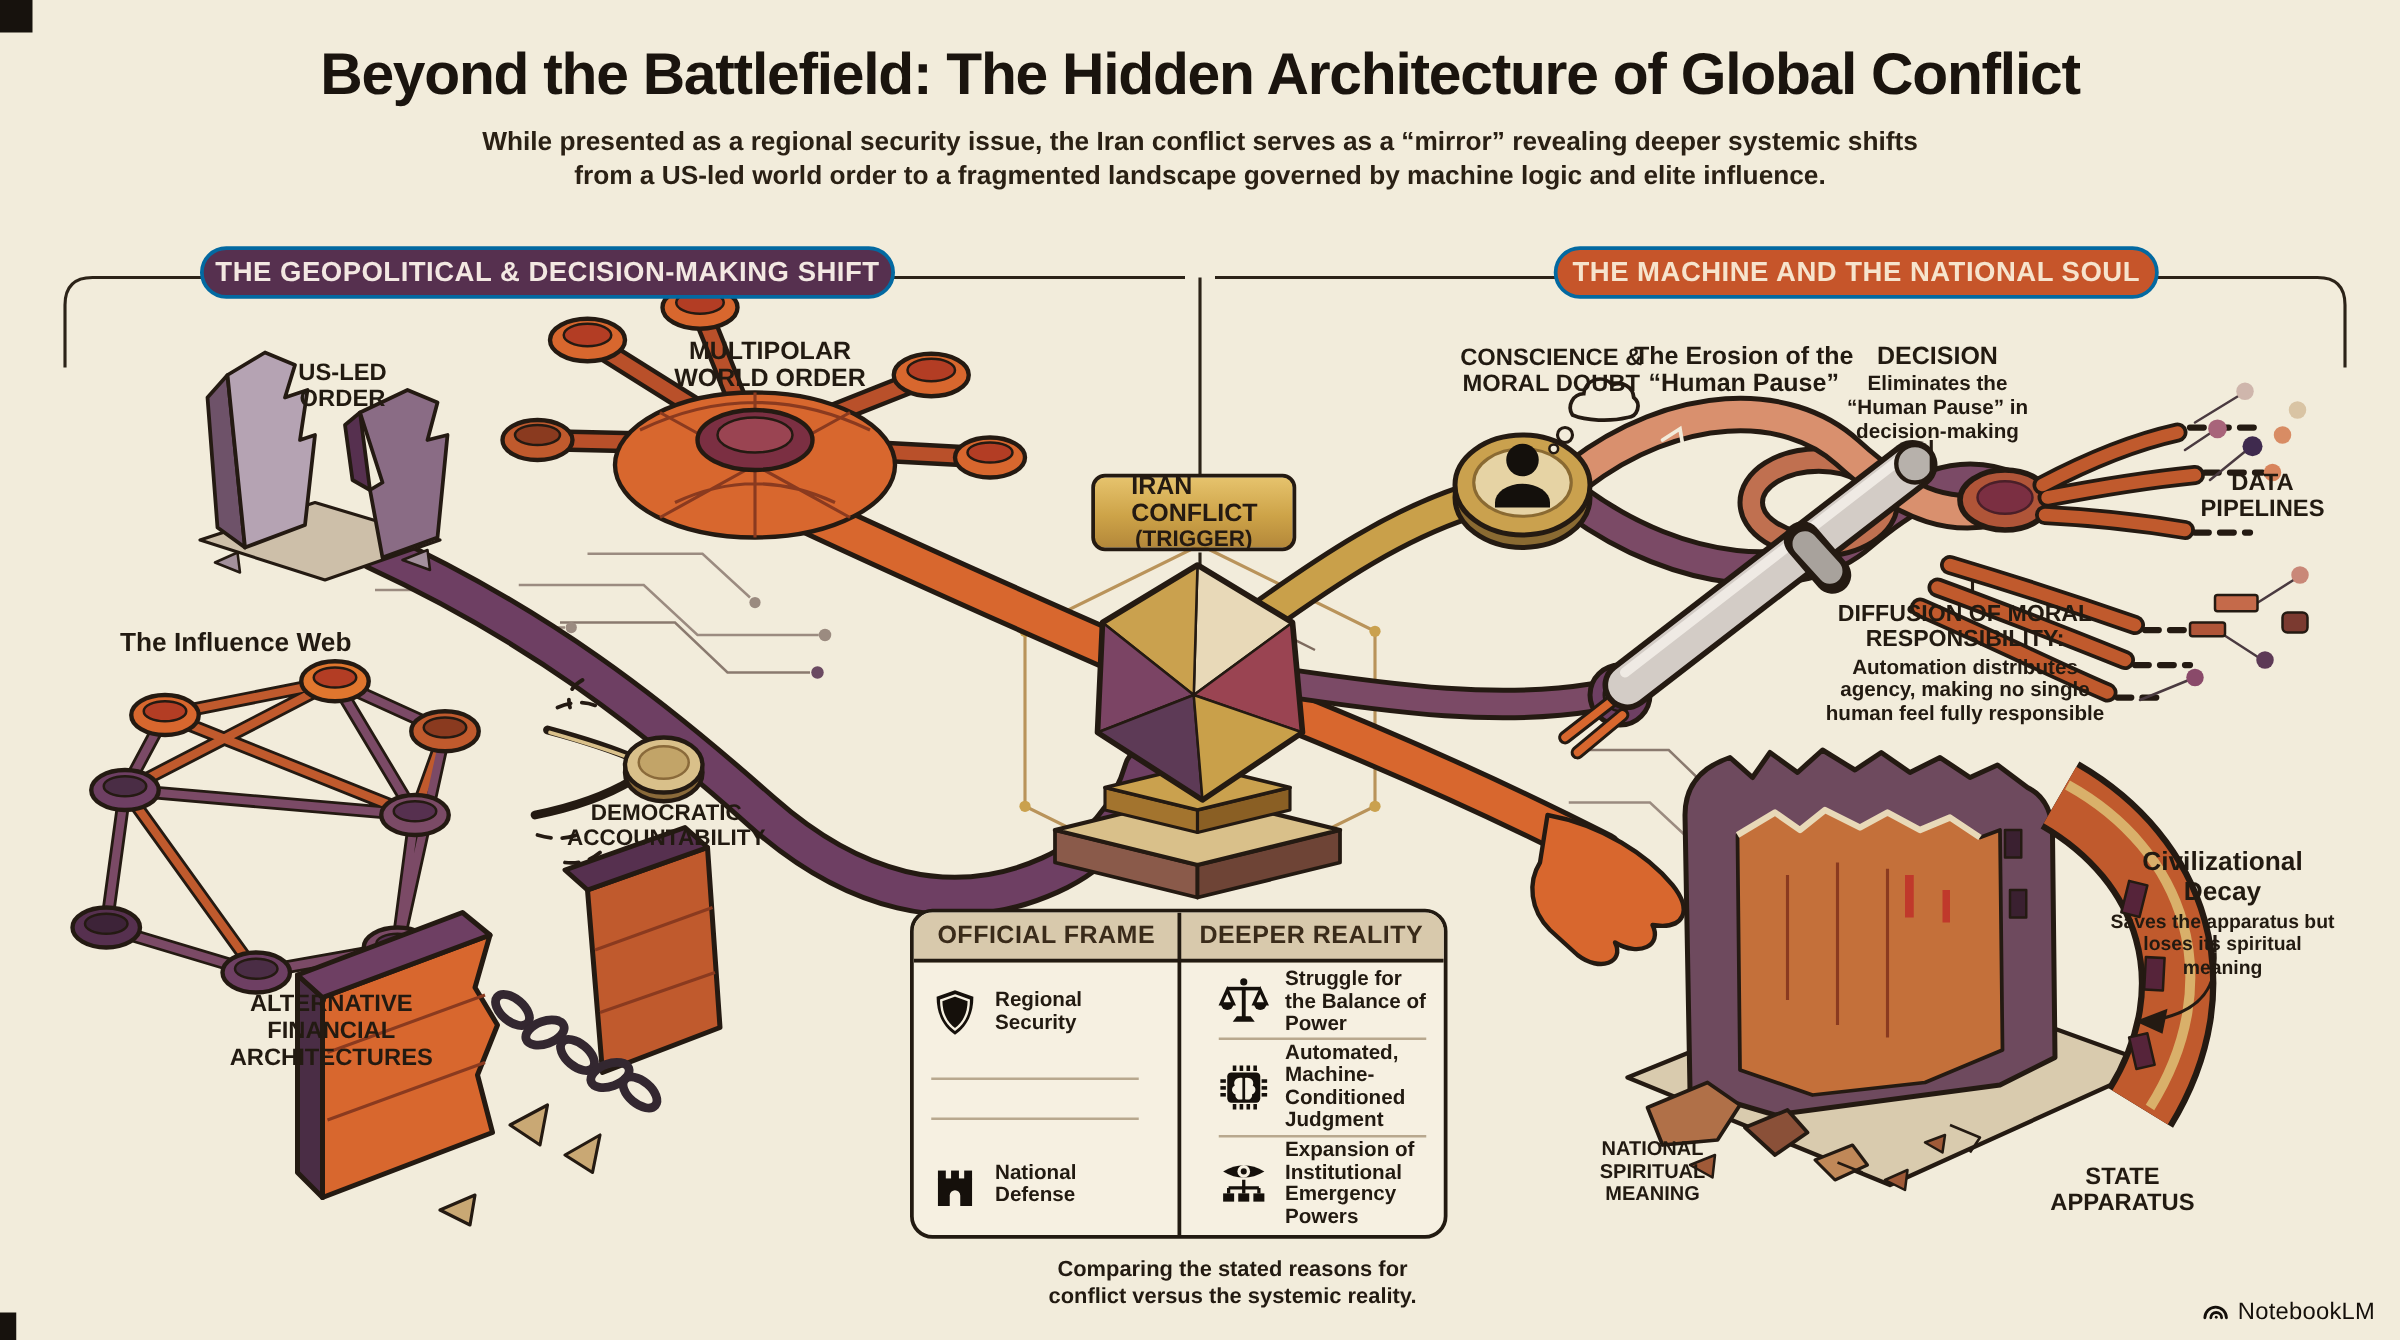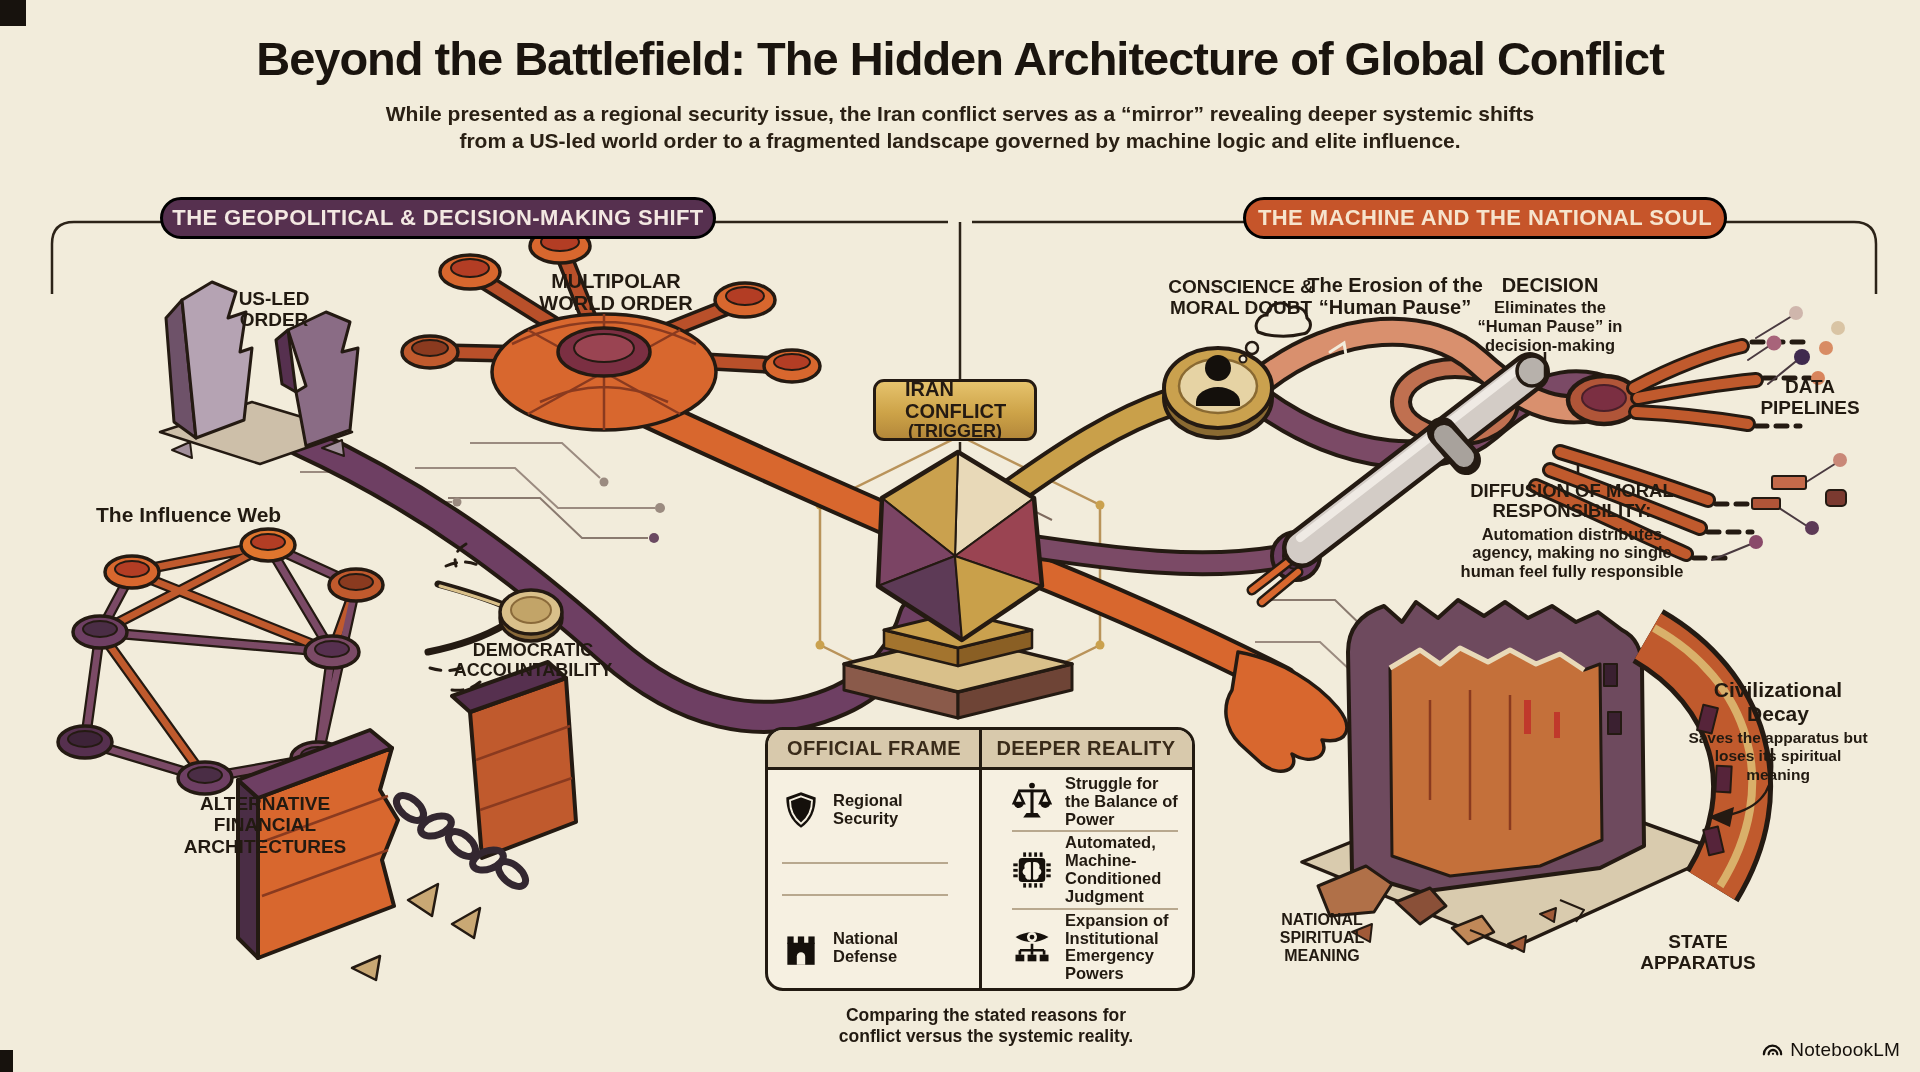--- a/index.html
+++ b/index.html
@@ -10,21 +10,21 @@
   .c-tl{left:0;top:0;width:26px;height:26px;}
   .c-bl{left:0;bottom:0;width:13px;height:22px;}
 
   .title{position:absolute;left:0;top:31px;width:100%;text-align:center;
          font-size:47px;font-weight:bold;letter-spacing:-1px;color:#1a140e;}
   .sub{position:absolute;left:0;top:100px;width:100%;text-align:center;
        font-size:21px;font-weight:bold;line-height:1.3;color:#2a2014;}
 
   .banner{position:absolute;height:42px;border-radius:22px;display:flex;align-items:center;
           justify-content:center;font-weight:bold;font-size:22px;letter-spacing:.4px;
-          border:3px solid #000000;box-sizing:border-box;}
+          border:3px solid #0369a1;box-sizing:border-box;}
   .banner-left{left:160px;top:197px;width:556px;background:#56304f;color:#f3e8e2;}
   .banner-right{left:1243px;top:197px;width:484px;background:#c6552a;color:#f6e4cd;}
 
   .lbl{position:absolute;font-weight:bold;text-align:center;line-height:1.12;color:#221a11;}
   .l-usled{left:214px;top:288px;width:120px;font-size:19px;}
   .l-multi{left:518px;top:270px;width:196px;font-size:20px;}
   .l-web{left:96px;top:503px;width:240px;font-size:21px;text-align:left;}
   .l-dem{left:438px;top:640px;width:190px;font-size:18px;}
   .l-alt{left:160px;top:793px;width:210px;font-size:19px;}
   .l-consc{left:1146px;top:276px;width:190px;font-size:19px;}
@@ -42,21 +42,21 @@
   .l-natspirit{left:1266px;top:911px;width:112px;font-size:16px;}
   .l-stateapp{left:1634px;top:931px;width:128px;font-size:19px;}
 
   .trigger{position:absolute;left:873px;top:379px;width:164px;height:62px;border-radius:11px;
            border:3.5px solid #241a12;box-sizing:border-box;
            background:linear-gradient(180deg,#e6c36d 0%,#cda348 55%,#b4883a 100%);
            display:flex;flex-direction:column;align-items:center;justify-content:center;
            font-weight:bold;color:#241a12;line-height:1.1;}
   .trigger .t1{font-size:20px;padding-left:29px;} .trigger .t2{font-size:18px;}
 
-  .cmp{position:absolute;left:765px;top:727px;width:430px;height:264px;background:#f6f0e1;
+  .cmp{position:absolute;left:728px;top:727px;width:430px;height:264px;background:#f6f0e1;
        border:3.5px solid #221a11;border-radius:18px;box-sizing:border-box;overflow:hidden;}
   .cmp-head{display:grid;grid-template-columns:1fr 1fr;height:37px;background:#d8c9ac;
             border-bottom:3px solid #221a11;}
   .cmp-hcell{display:flex;align-items:center;justify-content:center;font-weight:bold;
              font-size:20px;letter-spacing:.4px;color:#3a2b1a;}
   .cmp-body{display:grid;grid-template-columns:1fr 1fr;height:calc(100% - 40px);gap:36px;}
   .cmp-col{display:flex;flex-direction:column;justify-content:space-around;padding:4px 0;}
   .cmp-row{display:flex;align-items:center;gap:11px;padding:0 12px;}
   .cmp-row svg{flex-shrink:0;}
   .clabel{font-size:16.5px;font-weight:bold;line-height:1.08;}

